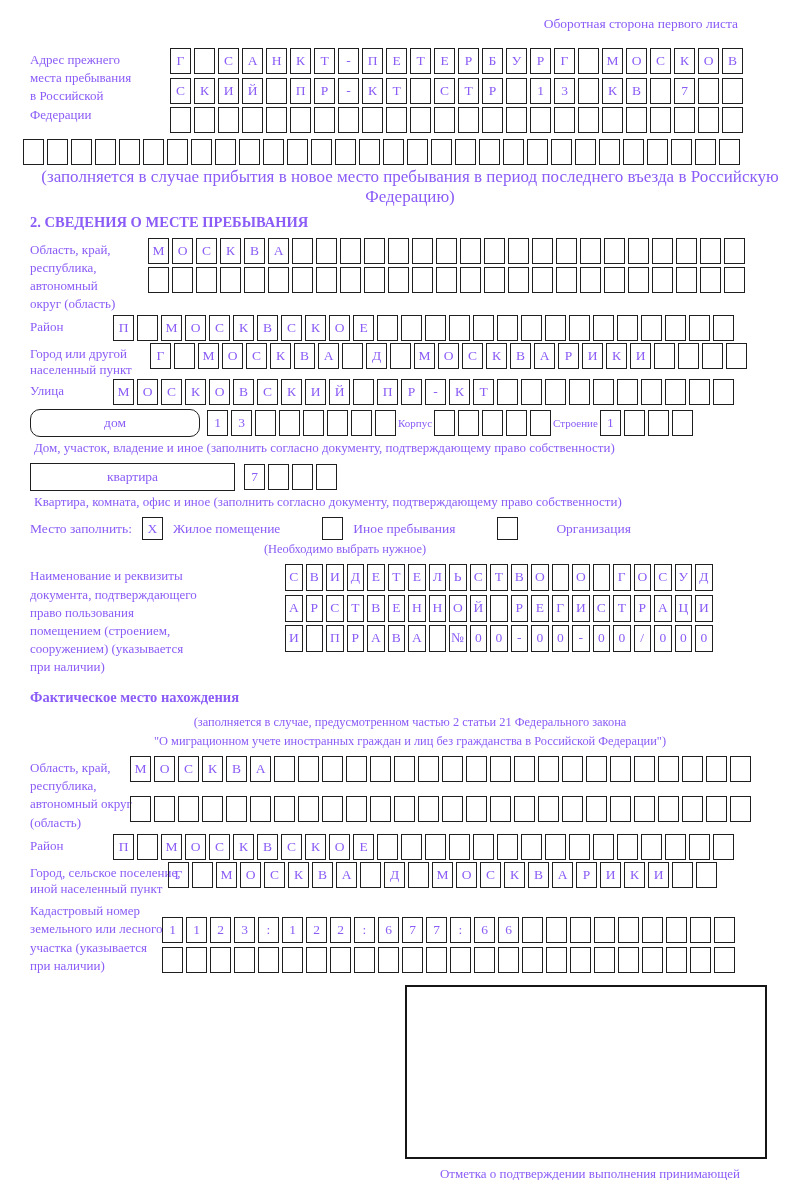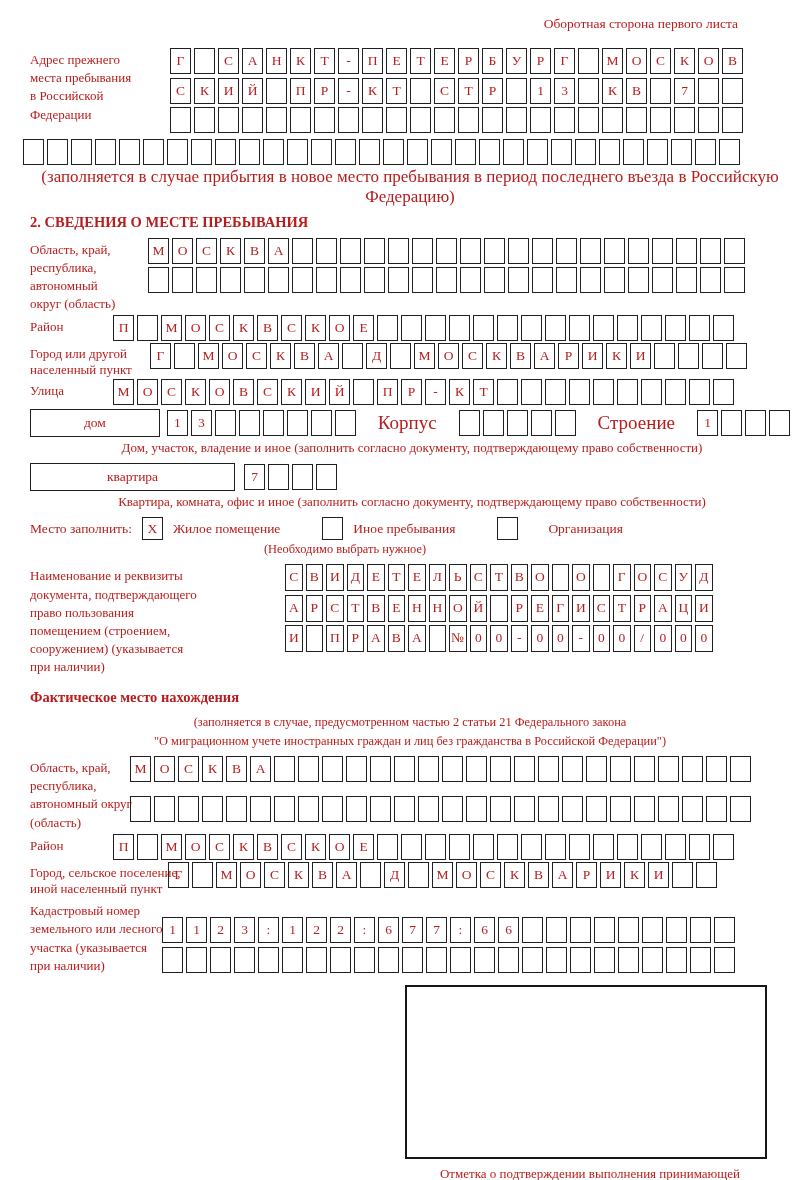--- a/index.html
+++ b/index.html
@@ -2,21 +2,21 @@
 <html><head>
 <meta charset="utf-8">
 <style>
   html,body{margin:0;padding:0;background:#ffffff;}
   .page{
     position:relative;
     width:800px;height:1180px;
     box-sizing:border-box;
     padding:16px 10px 0 30px;
     background:#fff;
-    color:#b91c1c;
+    color:#8b5cf6;
     font-family:"Liberation Serif","DejaVu Serif",serif;
     overflow:hidden;
   }
   .top-note{ text-align:right; padding-right:52px; font-size:13.5px; margin-bottom:16px;}
 
   .field{display:flex; align-items:flex-start; margin-bottom:2px;}
   .label-col{flex:0 0 auto; font-size:13px; line-height:1.4; white-space:nowrap; padding-top:3px;}
   .rows-col{flex:0 0 auto;}
   .rows-col .cells{margin-bottom:3.5px;}
 
@@ -28,33 +28,33 @@
     font-size:13.5px; line-height:24px; text-align:center;
   }
   .cells.sm span{width:15.5px;height:25px;}
 
   .w140{width:140px;} .w118{width:118px;} .w83{width:83px;} .w120{width:120px;}
   .w255{width:255px;} .w100{width:100px;} .w138{width:138px;} .w132{width:132px;}
 
   .fullrow{margin-left:-7px; margin-bottom:2px;}
 
   .caption{font-size:17px; text-align:center; margin:2px 0 7px;}
-  .caption-left{font-size:13px; text-align:center; margin:3px 12px 7px; padding-left:4px;}
+  .caption-left{font-size:13px; text-align:left; margin:3px 0 7px; padding-left:4px;}
 
   .sec-title{text-align:left; font-weight:bold; font-size:14.5px; margin:4px 0 7px;}
 
   .dom-line{display:flex; align-items:center; margin-top:4px;}
   .box-label{
     box-sizing:border-box; height:28px; border:1.6px solid #1f1f1f;
     display:flex; align-items:center; justify-content:center;
     font-size:13.5px;
   }
-  .box-dom{width:170px; margin-right:7px;}
+  .box-dom{width:170px; margin-right:7px;border-radius:10px;}
   .box-kv{width:205px; margin-right:9px;}
-  .inline-label{font-size:19px; margin:0 22px; white-space:nowrap;}
+  .inline-label{font-size:11px; margin:0 2px; white-space:nowrap;}
 
   .mesto-line{display:flex; align-items:center; margin-top:6px; font-size:13.5px;}
   .checkbox{
     box-sizing:content-box; width:19px;height:21px; border:1.6px solid #1f1f1f;
     text-align:center; line-height:21px; font-size:13.5px; margin:0 10px;
   }
   .mesto-note{width:330px; margin-left:150px; text-align:center; font-size:12.4px; margin-top:2px; margin-bottom:7px;}
 
   .fact-caption{font-size:12.4px; text-align:center; line-height:1.55; margin-bottom:5px;}
 
@@ -389,21 +389,21 @@
   </div>
   <div class="caption-left">Квартира, комната, офис и иное (заполнить согласно документу, подтверждающему право собственности)</div>
 
   <div class="mesto-line">
     <span>Место заполнить:</span>
     <span class="checkbox">X</span>
     <span>Жилое помещение</span>
     <span class="checkbox" style="margin-left:42px;"></span>
     <span>Иное пребывания</span>
     <span class="checkbox" style="margin-left:42px;"></span>
-    <span style="margin-left:20px;">Организация</span>
+    <span style="margin-left:28px;">Организация</span>
   </div>
   <div class="mesto-note">(Необходимо выбрать нужное)</div>
 
   <div class="field">
     <div class="label-col w255">Наименование и реквизиты<br>документа, подтверждающего<br>право пользования<br>помещением (строением,<br>сооружением) (указывается<br>при наличии)</div>
     <div class="rows-col">
       <div class="cells sm">
           <span>С</span>
           <span>В</span>
           <span>И</span>

